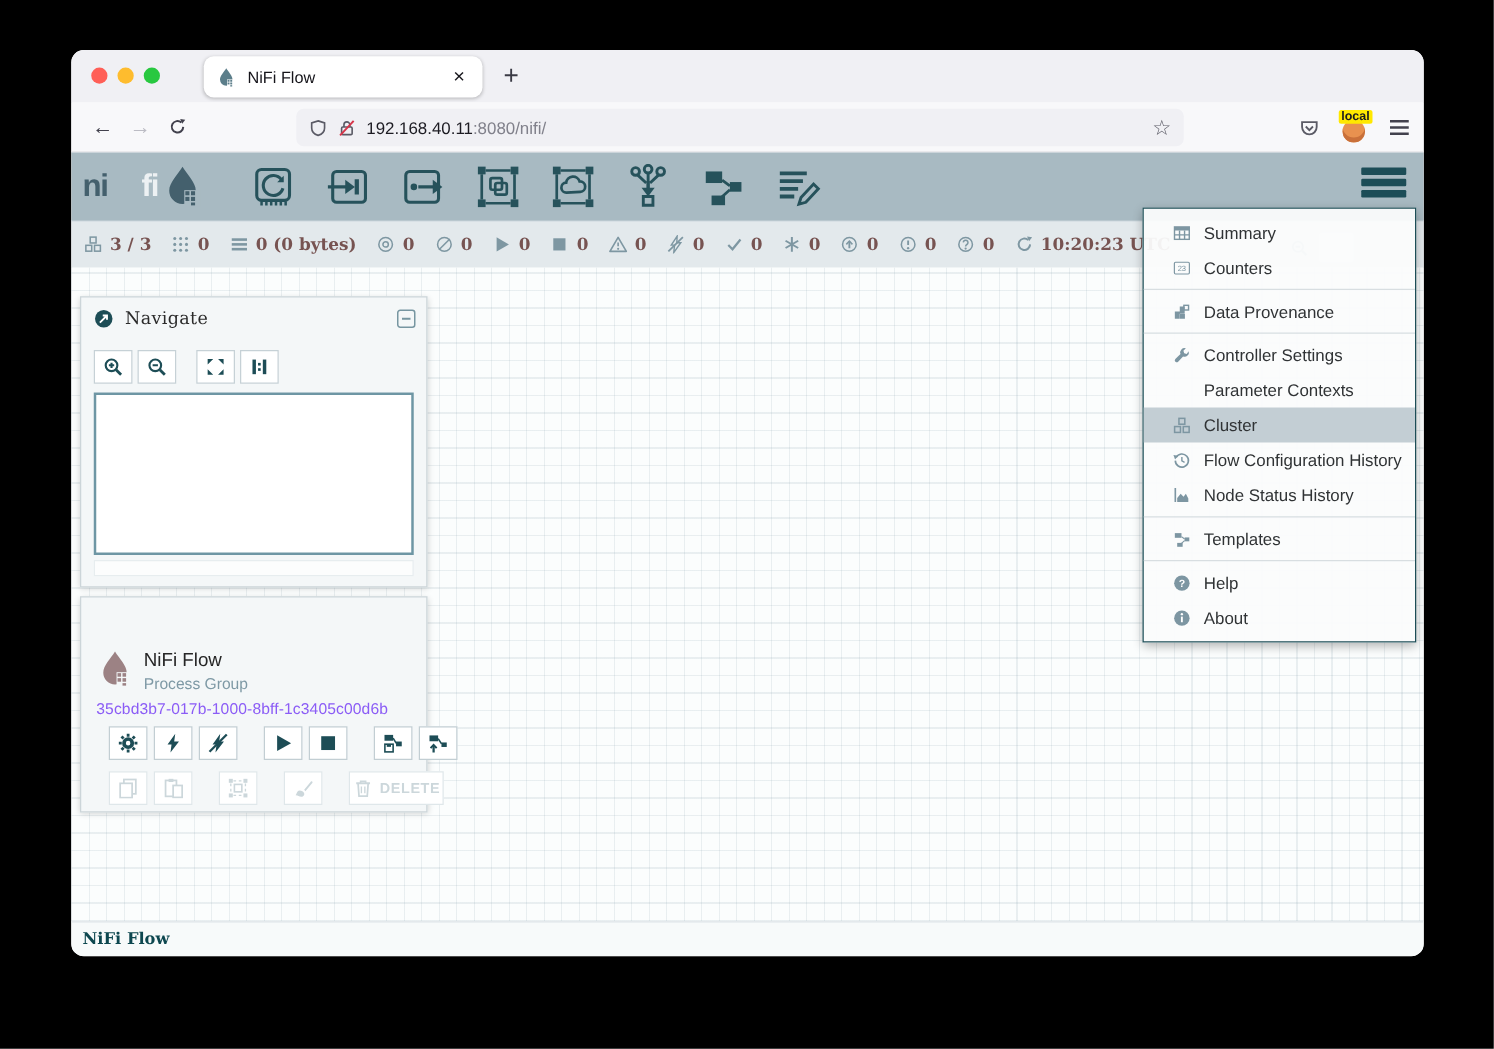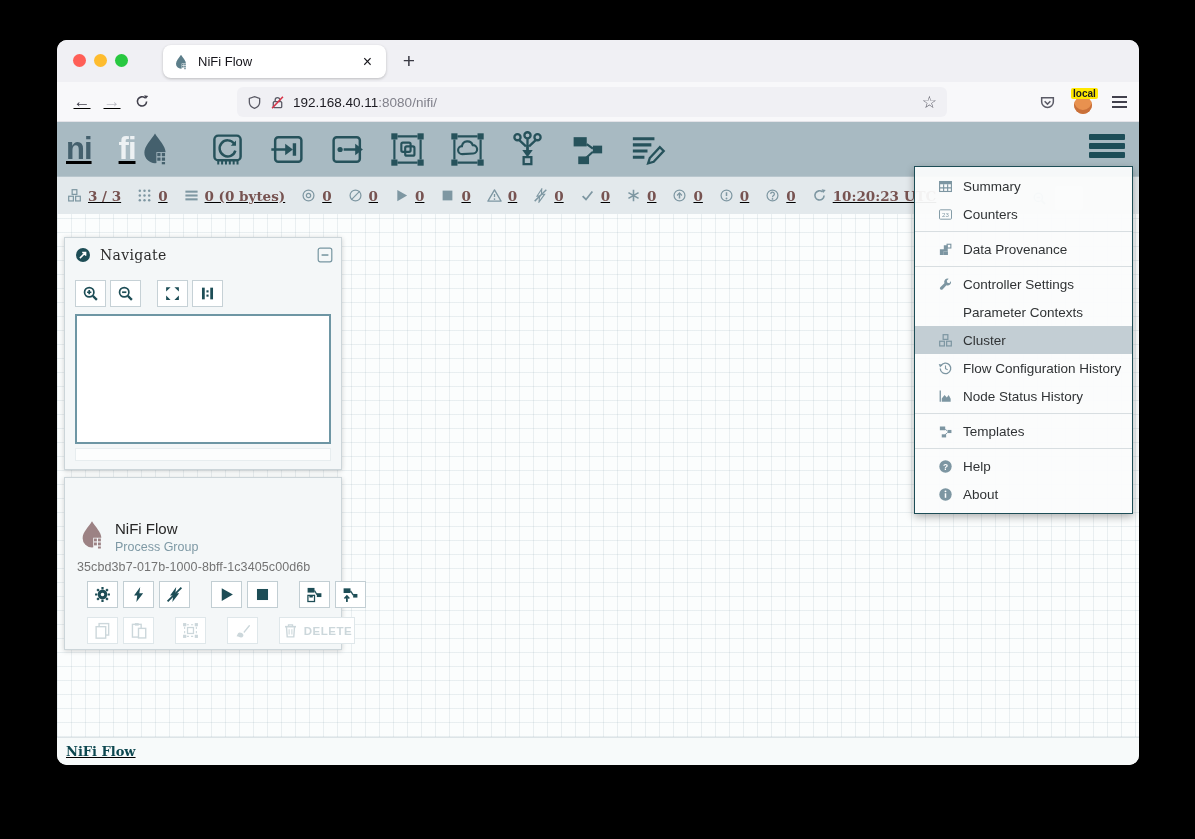--- a/index.html
+++ b/index.html
@@ -1,19 +1,19 @@
 <!DOCTYPE html>
 <html><head>
 <meta charset="utf-8">
 <style>
   html,body{margin:0;padding:0;}
   body{width:1195px;height:839px;background:#000;position:relative;overflow:hidden;
        font-family:"Liberation Sans",sans-serif;-webkit-font-smoothing:antialiased;}
   .window{position:absolute;left:57px;top:40px;width:1082px;height:725px;border-radius:10px;
-          overflow:hidden;background:#fff;box-shadow:0 18px 50px rgba(0,0,0,.6);text-decoration:underline;}
+          overflow:hidden;background:#fff;box-shadow:0 18px 50px rgba(0,0,0,.6);}
   
   .tabbar{height:42px;background:#f0f0f4;position:relative;}
   .lights{position:absolute;left:16px;top:14px;display:flex;gap:8px;}
   .light{width:13px;height:13px;border-radius:50%;}
   .tab{position:absolute;left:106px;top:5px;width:223px;height:33px;background:#fff;border-radius:8px;
        box-shadow:0 1px 3px rgba(0,0,0,.22);display:flex;align-items:center;padding:0 10px;box-sizing:border-box;}
   .tab-title{font-size:13px;color:#15141a;margin-left:9px;flex:1;white-space:nowrap;overflow:hidden;}
   .tab-close{color:#15141a;font-size:16px;line-height:1;padding:1px 4px;cursor:default;}
   .newtab{position:absolute;left:338px;top:7px;font-size:21px;color:#3a3a44;width:28px;height:28px;
           text-align:center;line-height:27px;}
@@ -31,21 +31,21 @@
   .avatar{position:absolute;left:1px;top:6px;width:18px;height:18px;border-radius:50%;background:#e8914f;
           box-shadow:inset 0 -4px 0 #c9703a;}
   .avatar-tag{position:absolute;left:-2px;top:-2px;background:#ffe800;color:#1b1b1f;font-size:10px;
               padding:0 2px;border-radius:2px;font-weight:bold;}
   .bars{display:flex;flex-direction:column;gap:3.5px;}
   .bars i{display:block;width:15px;height:1.8px;background:#42414d;}
   
   .app{position:relative;width:100%;height:643px;}
   .nftoolbar{height:54px;background:#a8bac2;display:flex;align-items:center;padding:0 9px;box-sizing:border-box;position:relative;}
   .logo{display:flex;align-items:center;margin-right:26px;}
-  .logo b{font-size:31px;font-weight:bold;letter-spacing:-1px;}
+  .logo b{font-size:25px;font-weight:bold;letter-spacing:-1px;}
   .logo .ni{color:#44606d;}
   .logo .fi{color:#edf1f3;margin-left:27px;}
   .comp{width:40px;height:40px;color:#26525b;margin:0 10px;display:flex;align-items:center;justify-content:center;}
   .comp svg{width:37px;height:37px;}
   .nfmenu-btn{position:absolute;right:14px;top:12px;display:flex;flex-direction:column;gap:3px;}
   .nfmenu-btn i{display:block;width:36px;height:6px;background:#1c4d57;border-radius:1px;}
   .statusbar{height:38px;background:#e3e9ec;border-top:1px solid #b9c7ce;display:flex;align-items:center;
              padding:0 10px;box-sizing:border-box;gap:16px;position:relative;}
   .sb-item{display:flex;align-items:center;gap:6px;color:#7e97a2;}
   .sb-item b{font-family:"DejaVu Serif",serif;font-weight:bold;font-size:13.5px;color:#775351;white-space:nowrap;}
@@ -70,21 +70,21 @@
   .sqbtn svg{width:17px;height:17px;}
   .gap12{margin-left:12px;}
   .minimap{position:absolute;left:10px;top:76px;width:256px;height:130px;background:#fff;border:2px solid #6e96a4;box-sizing:border-box;}
   .mini-strip{position:absolute;left:10px;top:210px;width:256px;height:13px;background:#fcfdfd;border:1px solid #e7edef;box-sizing:border-box;}
   .oppanel{left:7px;top:355px;height:173px;}
   .op-flow{position:absolute;left:12px;top:38px;display:flex;}
   .op-drop{width:30px;height:38px;color:#9c8284;}
   .op-meta{margin-left:8px;padding-top:4px;}
   .op-name{font-size:15px;color:#262626;}
   .op-type{font-size:12.5px;color:#7e99a5;margin-top:3px;}
-  .op-id{position:absolute;left:12px;top:82px;font-size:12.5px;color:#737373;letter-spacing:.1px;}
+  .op-id{position:absolute;left:12px;top:82px;font-size:12.5px;color:#8b5cf6;letter-spacing:.1px;}
   .op-row{position:absolute;left:10px;display:flex;align-items:center;margin-left:12px;}
   .r1{top:103px;} .r2{top:139px;}
   .opbtn{width:31px;height:27px;background:#fff;border:1px solid #c2ced3;display:flex;align-items:center;justify-content:center;color:#1d4d56;margin-right:5px;box-sizing:border-box;}
   .opbtn svg{width:17px;height:17px;}
   .opbtn.dis{color:#ccd7db;border-color:#dfe7ea;}
   .opbtn.wide{width:76px;}
   .del-label{font-size:11.5px;font-weight:bold;color:#ccd7db;margin-left:5px;letter-spacing:.5px;}
   .mgap{margin-left:16px;}
   
   .menu{position:absolute;left:857px;top:44px;width:217px;background:rgba(251,252,252,.94);

